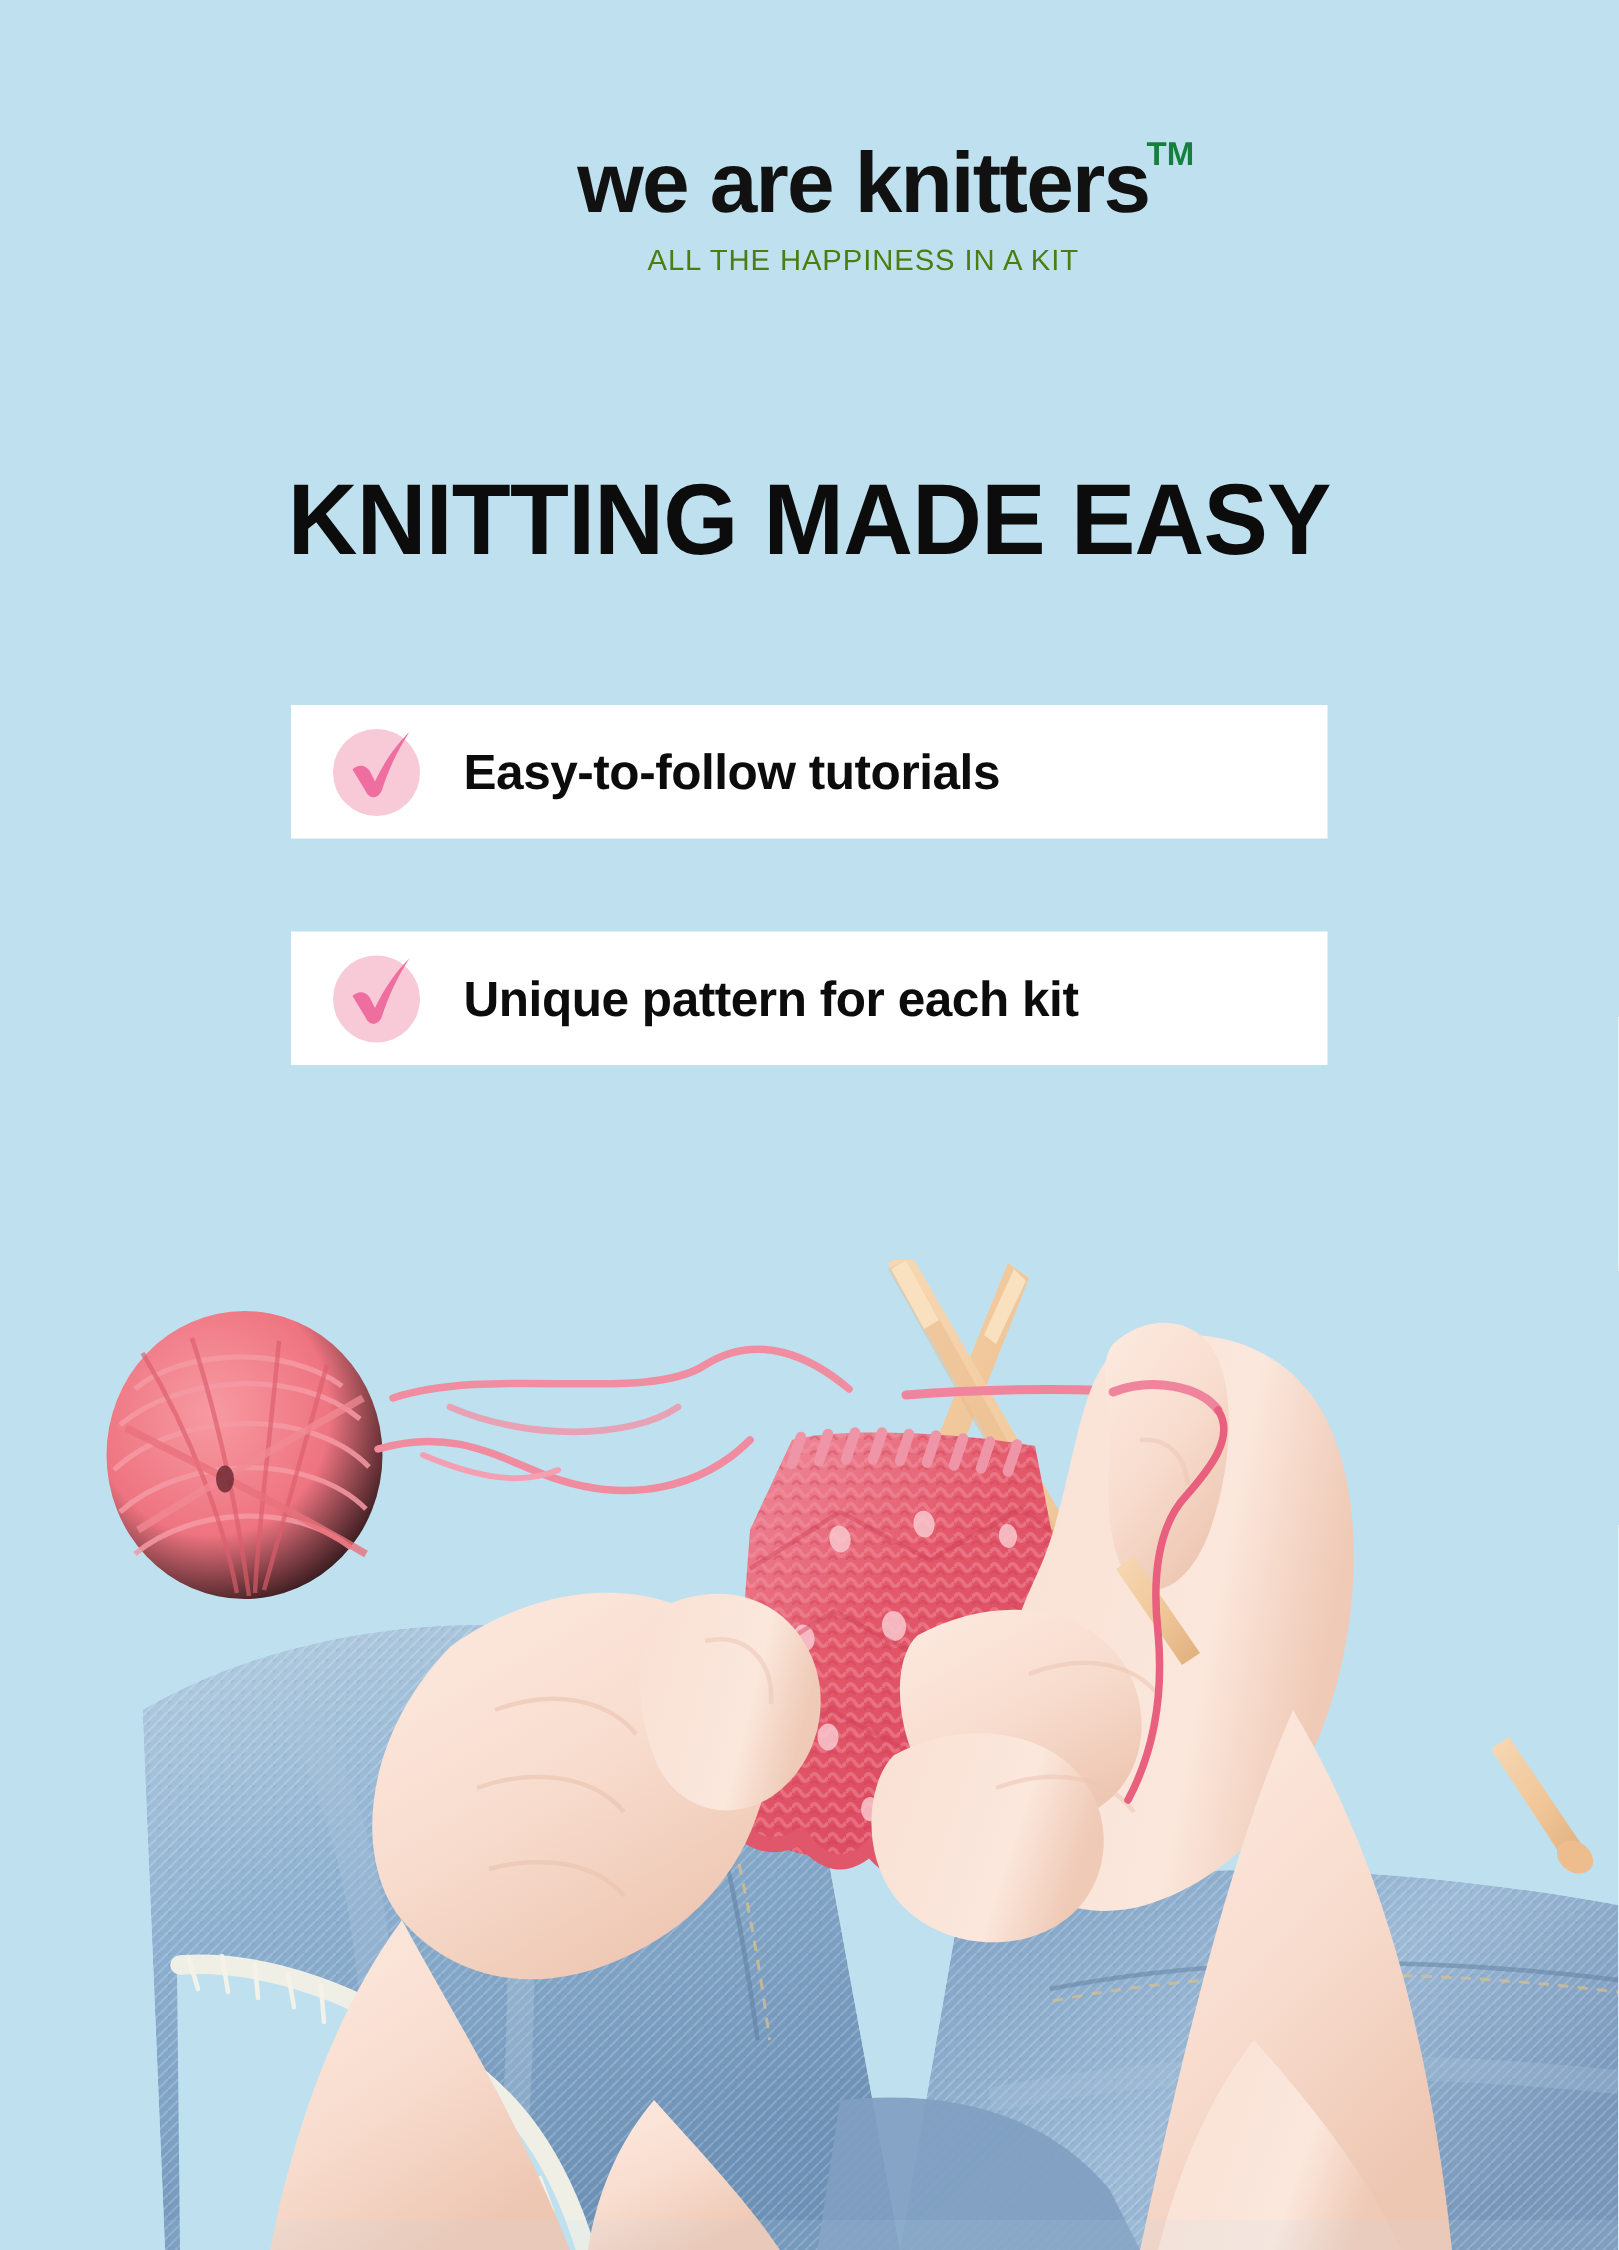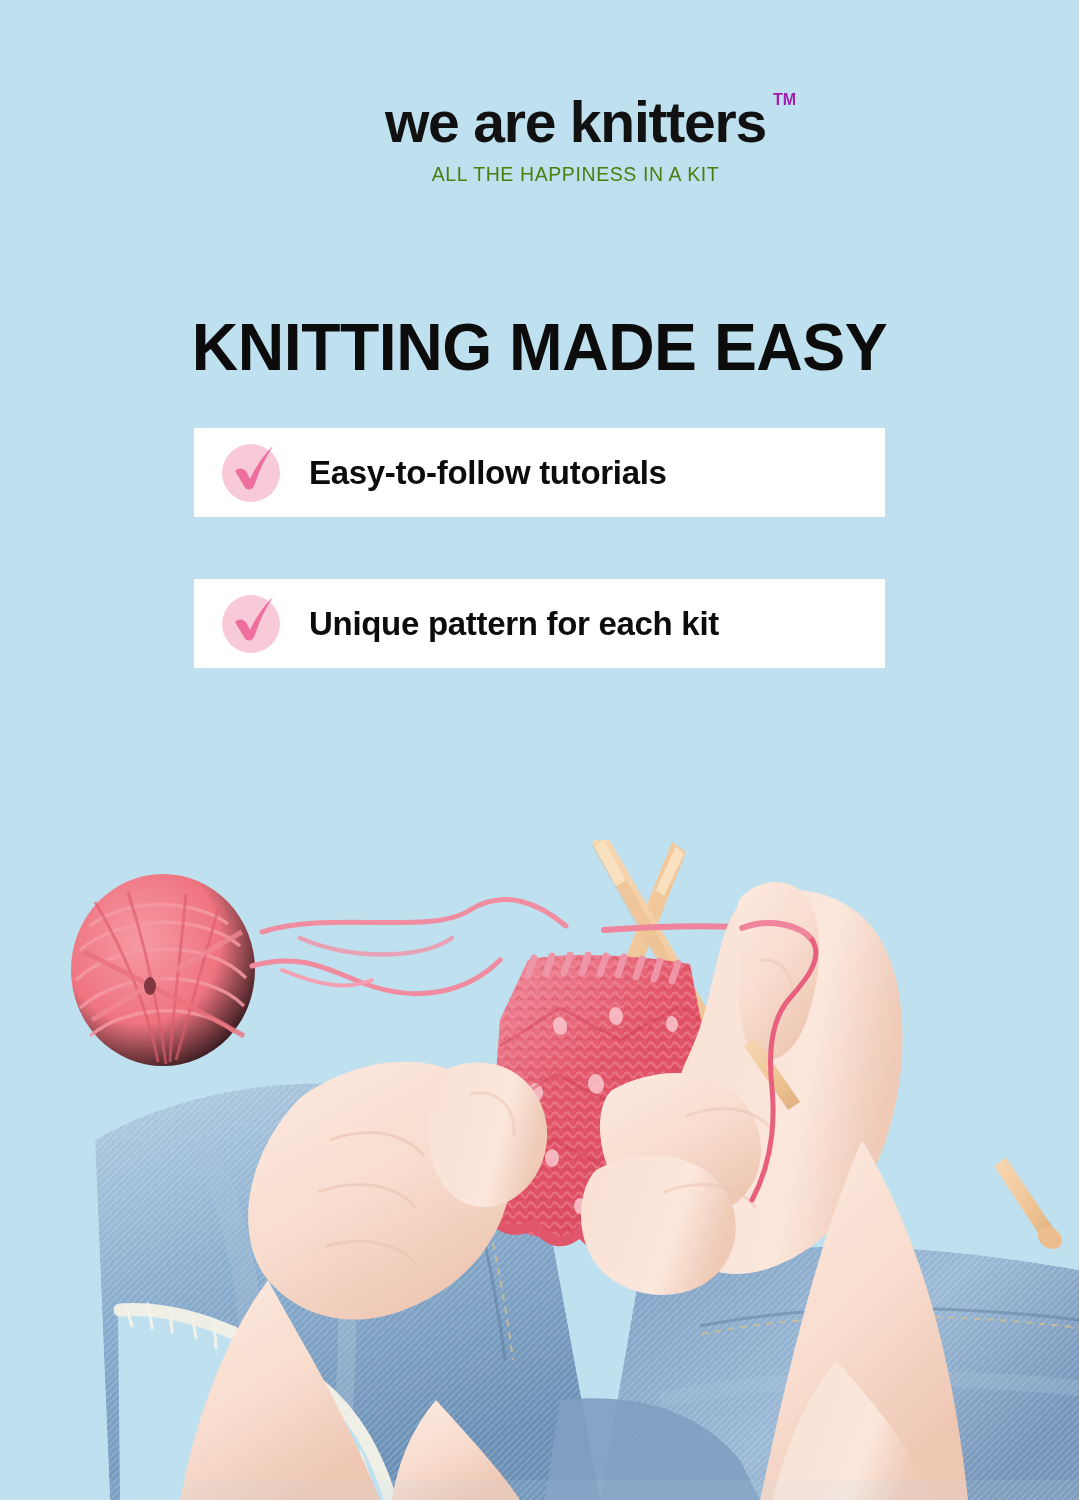--- a/index.html
+++ b/index.html
@@ -35,24 +35,24 @@
     font-weight: 700;
     letter-spacing: -1.2px;
     color: #111111;
     line-height: 1;
     white-space: nowrap;
   }
   .brand-tm {
     position: absolute;
     top: -2px;
     right: -30px;
-    font-size: 16px;
+    font-size: 22px;
     font-weight: 700;
     letter-spacing: 0;
-    color: #a21caf;
+    color: #15803d;
   }
   .brand-tagline {
     margin-top: 12px;
     font-size: 19.5px;
     font-weight: 400;
     letter-spacing: 0.6px;
     color: #4d7c0f;
   }
 
   
@@ -67,21 +67,21 @@
     letter-spacing: -0.5px;
     color: #0c0c0c;
     line-height: 1;
     z-index: 6;
     transform: scaleX(0.96);
   }
 
   
   .features {
     position: absolute;
-    top: 428px;
+    top: 470px;
     left: 194px;
     width: 691px;
     z-index: 6;
   }
   .feature-card {
     position: relative;
     height: 89px;
     background: #ffffff;
     margin-bottom: 62px;
     display: flex;

